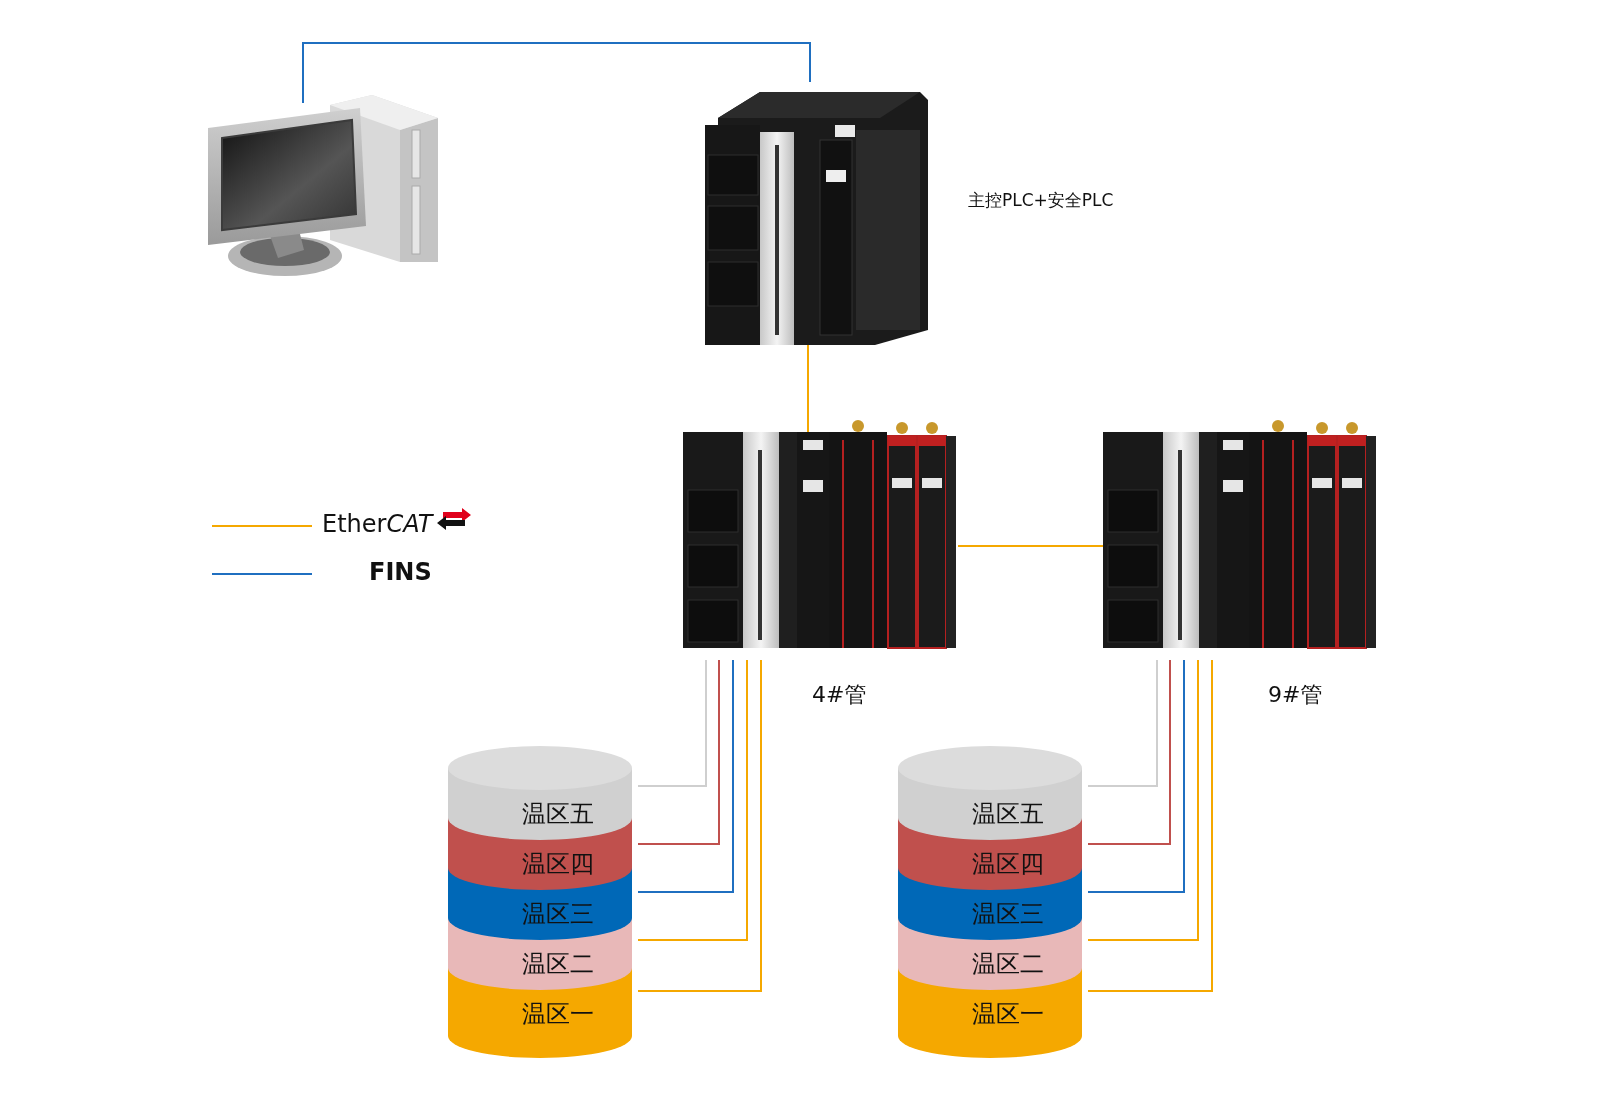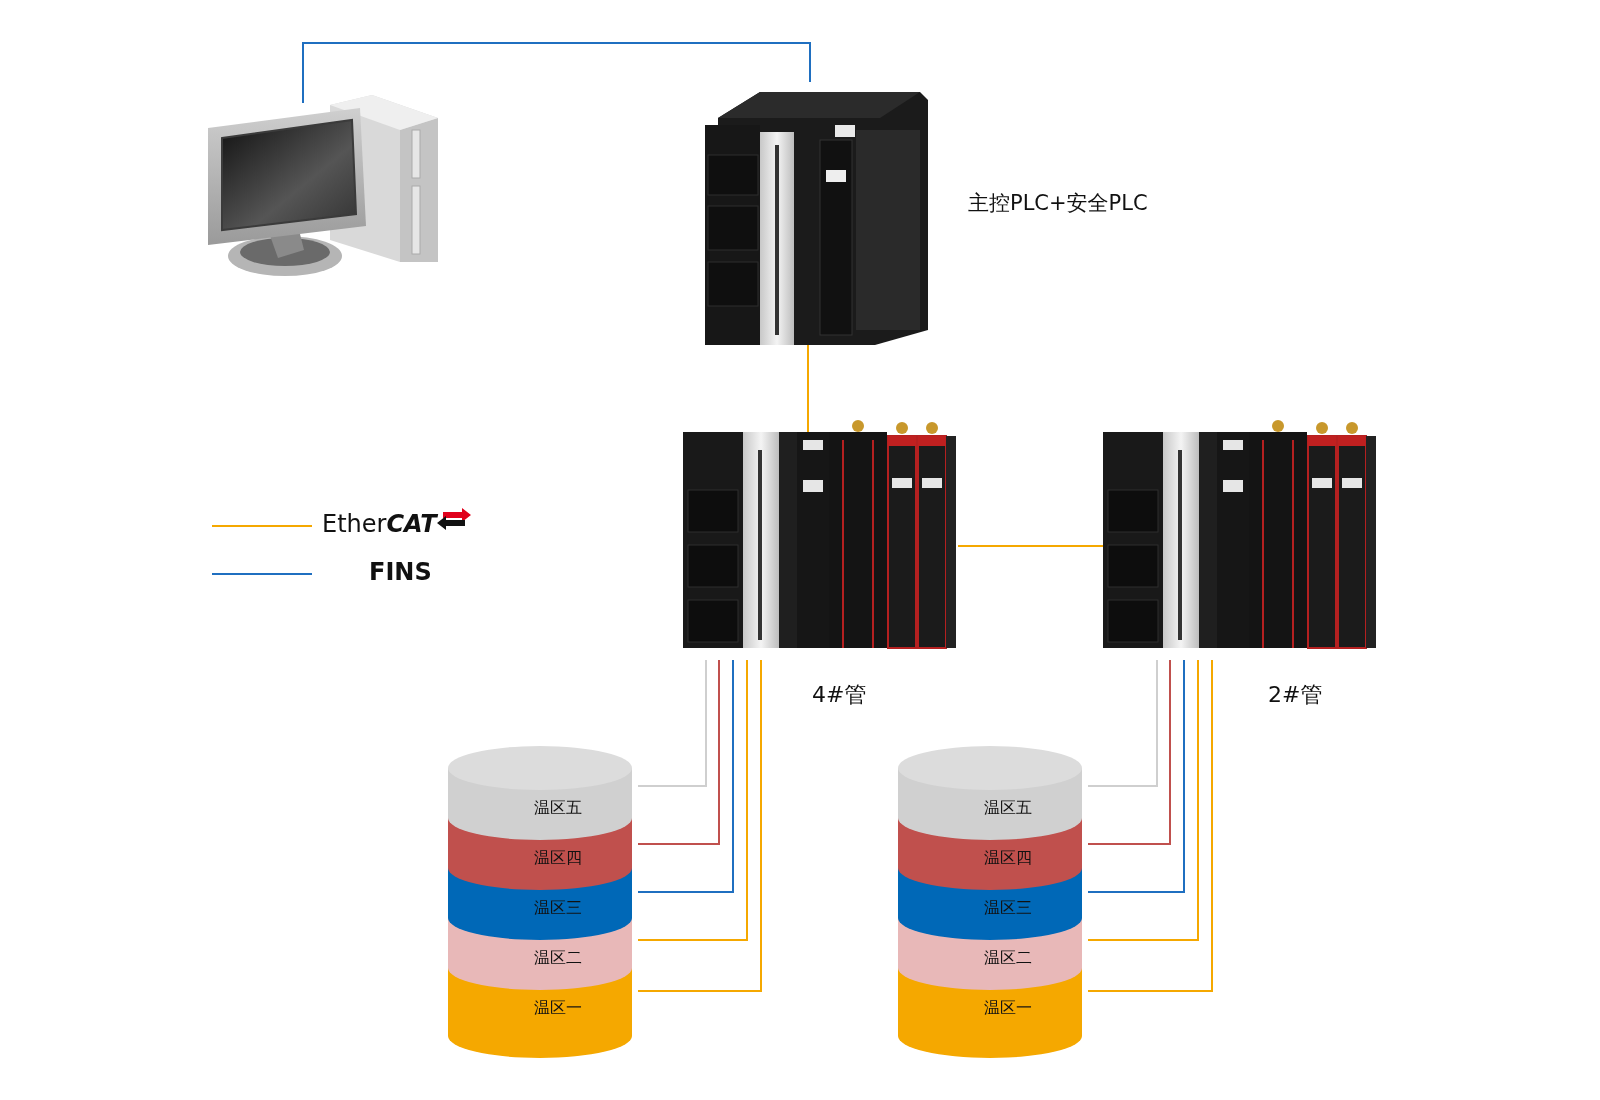--- a/index.html
+++ b/index.html
@@ -1,28 +1,28 @@
 <!DOCTYPE html>
 <html><head>
 <meta charset="utf-8">
 <style>
   html, body { margin:0; padding:0; background:#ffffff; }
   body { width:1600px; height:1100px; position:relative; overflow:hidden;
          font-family:"DejaVu Sans","Liberation Sans",sans-serif; }
   #stage { position:absolute; left:0; top:0; width:1600px; height:1100px; }
   .label { position:absolute; color:#111; white-space:nowrap; }
-  .lbl-main { left:968px; top:189px; font-size:21px; }
+  .lbl-main { left:968px; top:189px; font-size:17px; }
   .lbl-tube1 { left:812px; top:680px; font-size:22px; }
   .lbl-tube2 { left:1268px; top:680px; font-size:22px; }
   .legend-line { position:absolute; height:2px; width:100px; }
   .legend-text { position:absolute; font-size:24px; color:#111; }
   .ecat-light { font-weight:normal;text-align:center; }
-  .ecat-bold { font-weight:bold; font-style:italic; }
+  .ecat-bold { font-weight:normal; font-style:italic; }
   .fins { font-weight:bold; }
-  .zone-text { position:absolute; width:220px; text-align:center; font-size:16px; color:#111; }
+  .zone-text { position:absolute; width:220px; text-align:center; font-size:24px; color:#111; }
 </style>
 </head>
 <body>
 
 <div id="stage">
   <svg width="1600" height="1100" viewBox="0 0 1600 1100">
     <defs>
       <linearGradient id="screenGrad" x1="0" y1="0" x2="1" y2="1">
         <stop offset="0" stop-color="#111"></stop>
         <stop offset="0.6" stop-color="#555"></stop>
@@ -161,21 +161,21 @@
 
     <g>
       <polygon points="443,512 462,512 462,508 471,515 462,522 462,518 443,518" fill="#e0001b"></polygon>
       <polygon points="465,520 446,520 446,516 437,523 446,530 446,526 465,526" fill="#111"></polygon>
     </g>
   </svg>
 
   
   <div class="label lbl-main">主控PLC+安全PLC</div>
   <div class="label lbl-tube1">4#管</div>
-  <div class="label lbl-tube2">2#管</div>
+  <div class="label lbl-tube2">9#管</div>
 
   
   <div>
     <div class="legend-line" style="left:212px;top:525px;background:#f5a800;"></div>
     <div class="legend-text" style="left:322px;top:510px;">
       <span class="ecat-light">Ether</span><span class="ecat-bold">CAT</span>
     </div>
     <div class="legend-line" style="left:212px;top:573px;background:#1f6fc0;"></div>
     <div class="legend-text fins" style="left:322px;top:558px;margin-left:47px;">FINS</div>
   </div>

